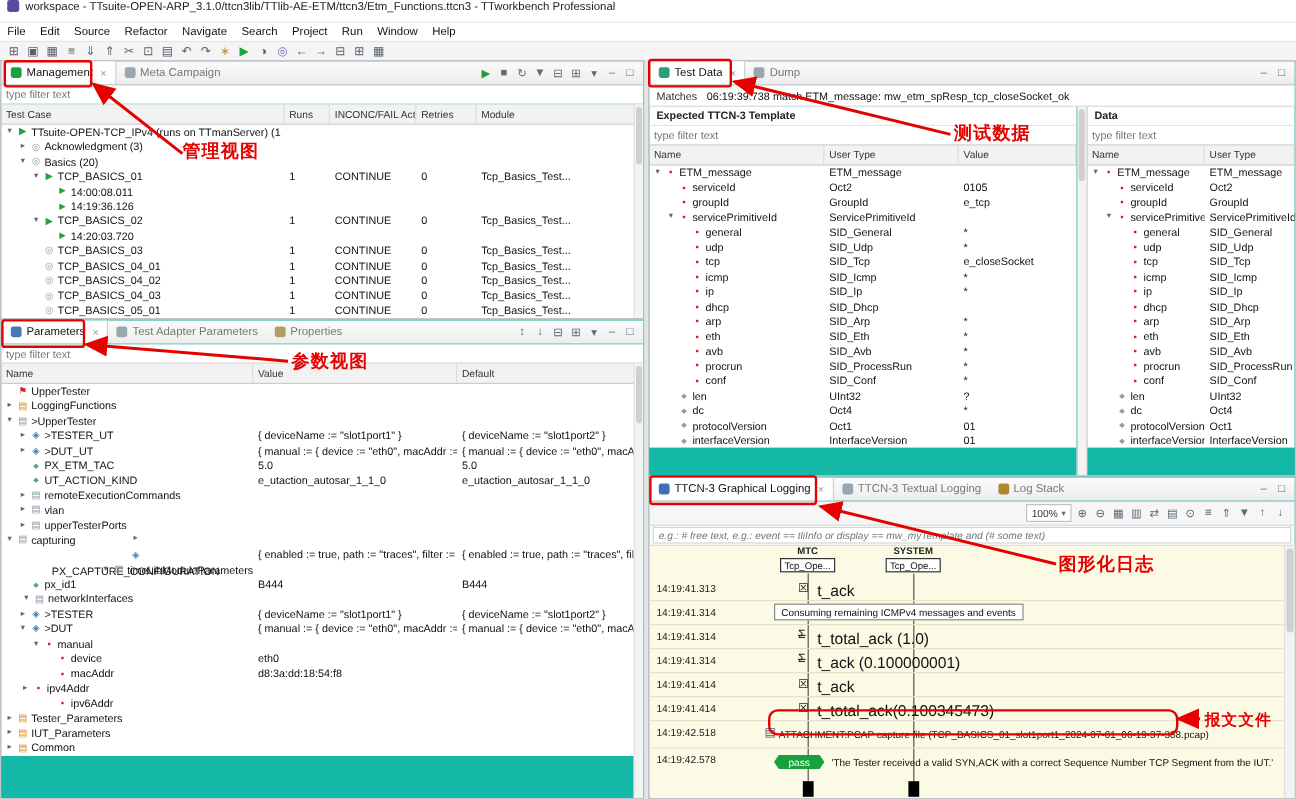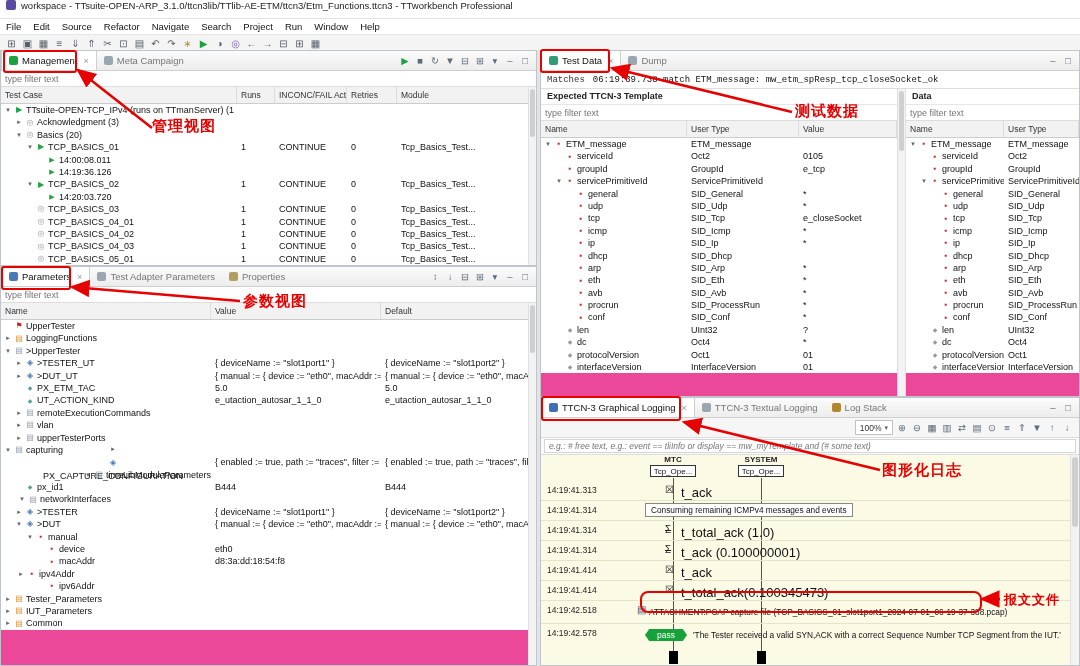--- a/index.html
+++ b/index.html
@@ -22,21 +22,21 @@
   .undo-icon::before{content:"↶";} .redo-icon::before{content:"↷";} .debug-icon::before{content:"∗";}
   .run-icon::before{content:"▶";} .profile-icon::before{content:"◑";} .search-icon::before{content:"◎";}
   .back-icon::before{content:"←";} .forward-icon::before{content:"→";} .stop-icon::before{content:"■";}
   .refresh-icon::before{content:"↻";} .filter-icon::before{content:"▼";} .collapse-all-icon::before{content:"⊟";}
   .expand-all-icon::before{content:"⊞";} .view-menu-icon::before{content:"▾";} .minimize-icon::before{content:"–";}
   .maximize-icon::before{content:"□";} .sync-icon::before{content:"↕";} .sort-icon::before{content:"↓";}
   .zoom-in-icon::before{content:"⊕";} .zoom-out-icon::before{content:"⊖";} .grid-icon::before{content:"▦";}
   .columns-icon::before{content:"▥";} .swap-icon::before{content:"⇄";} .clock-icon::before{content:"⊙";}
   .calendar-icon::before{content:"▤";} .up-icon::before{content:"↑";} .down-icon::before{content:"↓";}
   
-  .panel{position:absolute;background:#ec4899;border:1px solid #bfc5cb;box-sizing:border-box;overflow:hidden;}
+  .panel{position:absolute;background:#14b8a6;border:1px solid #bfc5cb;box-sizing:border-box;overflow:hidden;}
   #p-management{left:0;top:50px;width:537px;height:216px;}
   #p-parameters{left:0;top:266px;width:537px;height:400px;}
   #p-testdata{left:540px;top:50px;width:540px;height:347px;}
   #p-logging{left:540px;top:397px;width:540px;height:269px;}
   .sash-v{position:absolute;left:537px;top:50px;width:3px;bottom:0;background:#e4e4e4;}
   .tabbar{height:19px;background:linear-gradient(#fbfbfb,#ededed);border-bottom:1px solid #cfcfcf;display:flex;align-items:stretch;font-size:9.5px;}
   .tab{display:flex;align-items:center;gap:4px;padding:0 7px;color:#777;cursor:default;white-space:nowrap;}
   .tab.active{background:#fff;color:#111;border-right:1px solid #cfcfcf;border-left:1px solid #cfcfcf;}
   .ticon{width:9px;height:9px;border-radius:2px;flex:0 0 auto;}
   .t-mgmt{background:#1ba13d;} .t-meta{background:#9aa7b0;} .t-param{background:#4a7ab5;}
@@ -73,21 +73,21 @@
   .icon.fieldr::before{content:"▪";color:#cc2222;}
   .icon.fieldg::before{content:"◆";color:#9a9a9a;font-size:6px;}
   .icon.msg::before{content:"▪";color:#cc2222;}
   .mg{grid-template-columns:236px 38px 72px 50px 1fr;}
   .pm{grid-template-columns:210px 170px 1fr;}
   .tt{grid-template-columns:146px 112px 1fr;}
   .td2{grid-template-columns:98px 1fr;}
   .vscroll{position:absolute;right:0;top:36px;bottom:0;width:7px;background:#f3f3f3;border-left:1px solid #e0e0e0;}
   .vscroll .thumb{position:absolute;top:2px;left:1px;width:5px;height:48px;background:#cfcfcf;border-radius:3px;}
   
-  .matches{height:17px;border-bottom:1px solid #ddd;display:flex;align-items:center;gap:8px;padding:0 6px;font-size:9px;background:#fff;font-family:Liberation Mono, monospace;}
+  .matches{height:17px;border-bottom:1px solid #ddd;display:flex;align-items:center;gap:8px;padding:0 6px;font-size:9px;background:#fff;}
   .matches .mlabel{color:#333;}
   .matches .mval{color:#111;}
   .tdsections{display:flex;align-items:stretch;height:calc(100% - 36px);}
   .tdsec{display:flex;flex-direction:column;overflow:hidden;}
   .tdsec.left{width:356px;border-right:1px solid #ddd;}
   .tdsec.mid{width:7px;background:#f3f3f3;border-right:1px solid #e0e0e0;position:relative;}
   .tdsec.mid .thumb{position:absolute;top:2px;left:1px;width:5px;height:60px;background:#cfcfcf;border-radius:3px;}
   .tdsec.right{flex:1;}
   .sectitle{height:15px;line-height:15px;font-size:9px;font-weight:bold;color:#222;padding-left:6px;border-bottom:1px solid #e6e6e6;background:#fff;}
   

